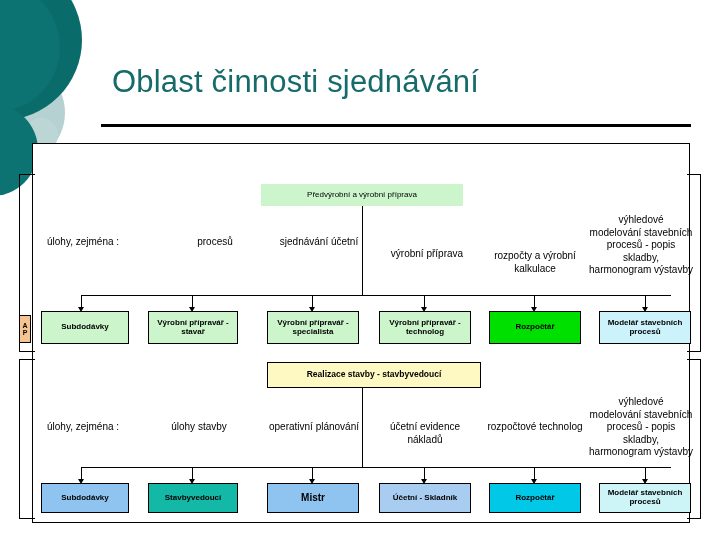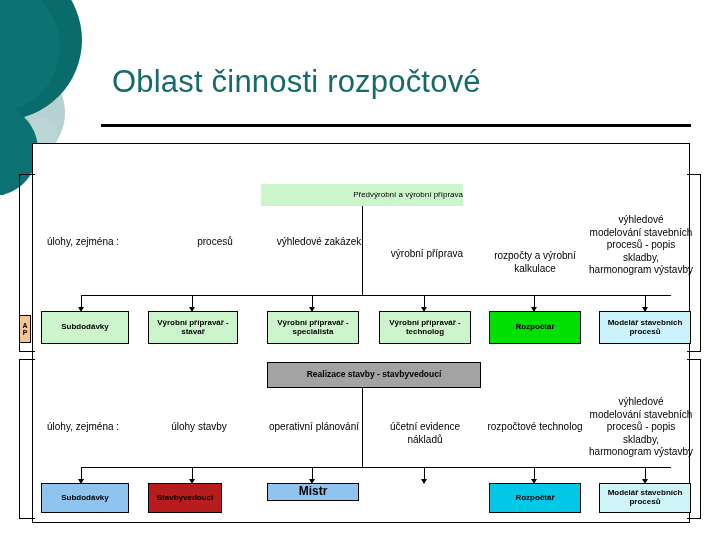--- a/index.html
+++ b/index.html
@@ -88,37 +88,37 @@
 <body>
 
 <div class="deco-wrap">
   <div class="deco-circle-pale"></div>
   <div class="deco-circle-tiny"></div>
   <div class="deco-circle-big"></div>
   <div class="deco-circle-mid"></div>
   <div class="deco-circle-pale2"></div>
 </div>
 
-<div class="title">Oblast činnosti rozpočtové</div>
+<div class="title">Oblast činnosti sjednávání</div>
 <div class="title-rule"></div>
 
 <div class="diagram">
 
 
-  <div class="node" style="left:228px;top:40px;width:202px;height:22px;background:#ccf5cc;border:none;font-size:8px;font-weight:normal;justify-content:flex-end;">
+  <div class="node" style="left:228px;top:40px;width:202px;height:22px;background:#ccf5cc;border:none;font-size:8px;font-weight:normal;">
     <span>Předvýrobní a výrobní příprava</span>
   </div>
 
   <div class="line vline" style="left:329px;top:62px;height:90px;"></div>
 
   <div class="line hline" style="left:48px;top:151px;width:590px;"></div>
 
   <div class="lbl" style="left:14px;top:92px;width:92px;text-align:left;">úlohy, zejména :</div>
   <div class="lbl" style="left:140px;top:92px;width:84px;">procesů</div>
-  <div class="lbl" style="left:236px;top:92px;width:100px;">výhledové zakázek</div>
+  <div class="lbl" style="left:236px;top:92px;width:100px;">sjednávání účetní</div>
   <div class="lbl" style="left:348px;top:104px;width:92px;">výrobní příprava</div>
   <div class="lbl" style="left:452px;top:86px;width:100px;margin-top:20px;">rozpočty a výrobní
 kalkulace</div>
   <div class="lbl" style="left:556px;top:70px;width:104px;">výhledové
 modelování stavebních
 procesů - popis
 skladby,
 harmonogram výstavby</div>
 
   <div class="line vline" style="left:48px;top:151px;height:14px;"></div>
@@ -157,21 +157,21 @@
 procesů</span>
   </div>
 
   <div class="bracket" style="left:-14px;top:30px;width:16px;height:178px;"></div>
   <div class="ap-marker" style="left:-14px;top:171px;width:12px;height:28px;">
     <span>A</span>
     <span>P</span>
   </div>
   <div class="bracket-r" style="left:654px;top:30px;width:14px;height:178px;"></div>
 
-  <div class="node" style="left:234px;top:218px;width:214px;height:26px;background:#a3a3a3;font-size:8.5px;">
+  <div class="node" style="left:234px;top:218px;width:214px;height:26px;background:#fef9c3;font-size:8.5px;">
     <span>Realizace stavby - stavbyvedoucí</span>
   </div>
 
   <div class="line vline" style="left:329px;top:244px;height:80px;"></div>
   <div class="line hline" style="left:48px;top:323px;width:590px;"></div>
 
   <div class="lbl" style="left:14px;top:277px;width:92px;text-align:left;">úlohy, zejména :</div>
   <div class="lbl" style="left:124px;top:277px;width:84px;">úlohy stavby</div>
   <div class="lbl" style="left:232px;top:277px;width:98px;">operativní plánování</div>
   <div class="lbl" style="left:340px;top:277px;width:104px;">účetní evidence nákladů</div>
@@ -191,25 +191,28 @@
   <div class="line vline" style="left:391px;top:323px;height:14px;"></div>
   <div class="arrow" style="left:387.5px;top:335px;"></div>
   <div class="line vline" style="left:501px;top:323px;height:14px;"></div>
   <div class="arrow" style="left:497.5px;top:335px;"></div>
   <div class="line vline" style="left:612px;top:323px;height:14px;"></div>
   <div class="arrow" style="left:608.5px;top:335px;"></div>
 
   <div class="node" style="left:8px;top:339px;width:88px;height:30px;background:#8fc4f0;font-size:8px;">
     <span style="white-space:pre-line;">Subdodávky</span>
   </div>
-  <div class="node" style="left:115px;top:339px;width:74px;height:30px;background:#b91c1c;font-size:8px;">
+  <div class="node" style="left:115px;top:339px;width:90px;height:30px;background:#14b8a6;font-size:8px;">
     <span style="white-space:pre-line;">Stavbyvedoucí</span>
   </div>
-  <div class="node" style="left:234px;top:339px;width:92px;height:18px;background:#8fc4f0;font-size:12px;">
+  <div class="node" style="left:234px;top:339px;width:92px;height:30px;background:#8fc4f0;font-size:10px;">
     <span style="white-space:pre-line;">Mistr</span>
+  </div>
+  <div class="node" style="left:346px;top:339px;width:92px;height:30px;background:#a8cdf0;font-size:8px;">
+    <span style="white-space:pre-line;">Účetní - Skladník</span>
   </div>
   <div class="node" style="left:456px;top:339px;width:92px;height:30px;background:#00c8e6;font-size:8px;">
     <span style="white-space:pre-line;">Rozpočtář</span>
   </div>
   <div class="node" style="left:566px;top:339px;width:92px;height:30px;background:#cdf5f8;font-size:8px;">
     <span style="white-space:pre-line;">Modelář stavebních
 procesů</span>
   </div>
 
   <div class="bracket" style="left:-14px;top:215px;width:16px;height:160px;"></div>

